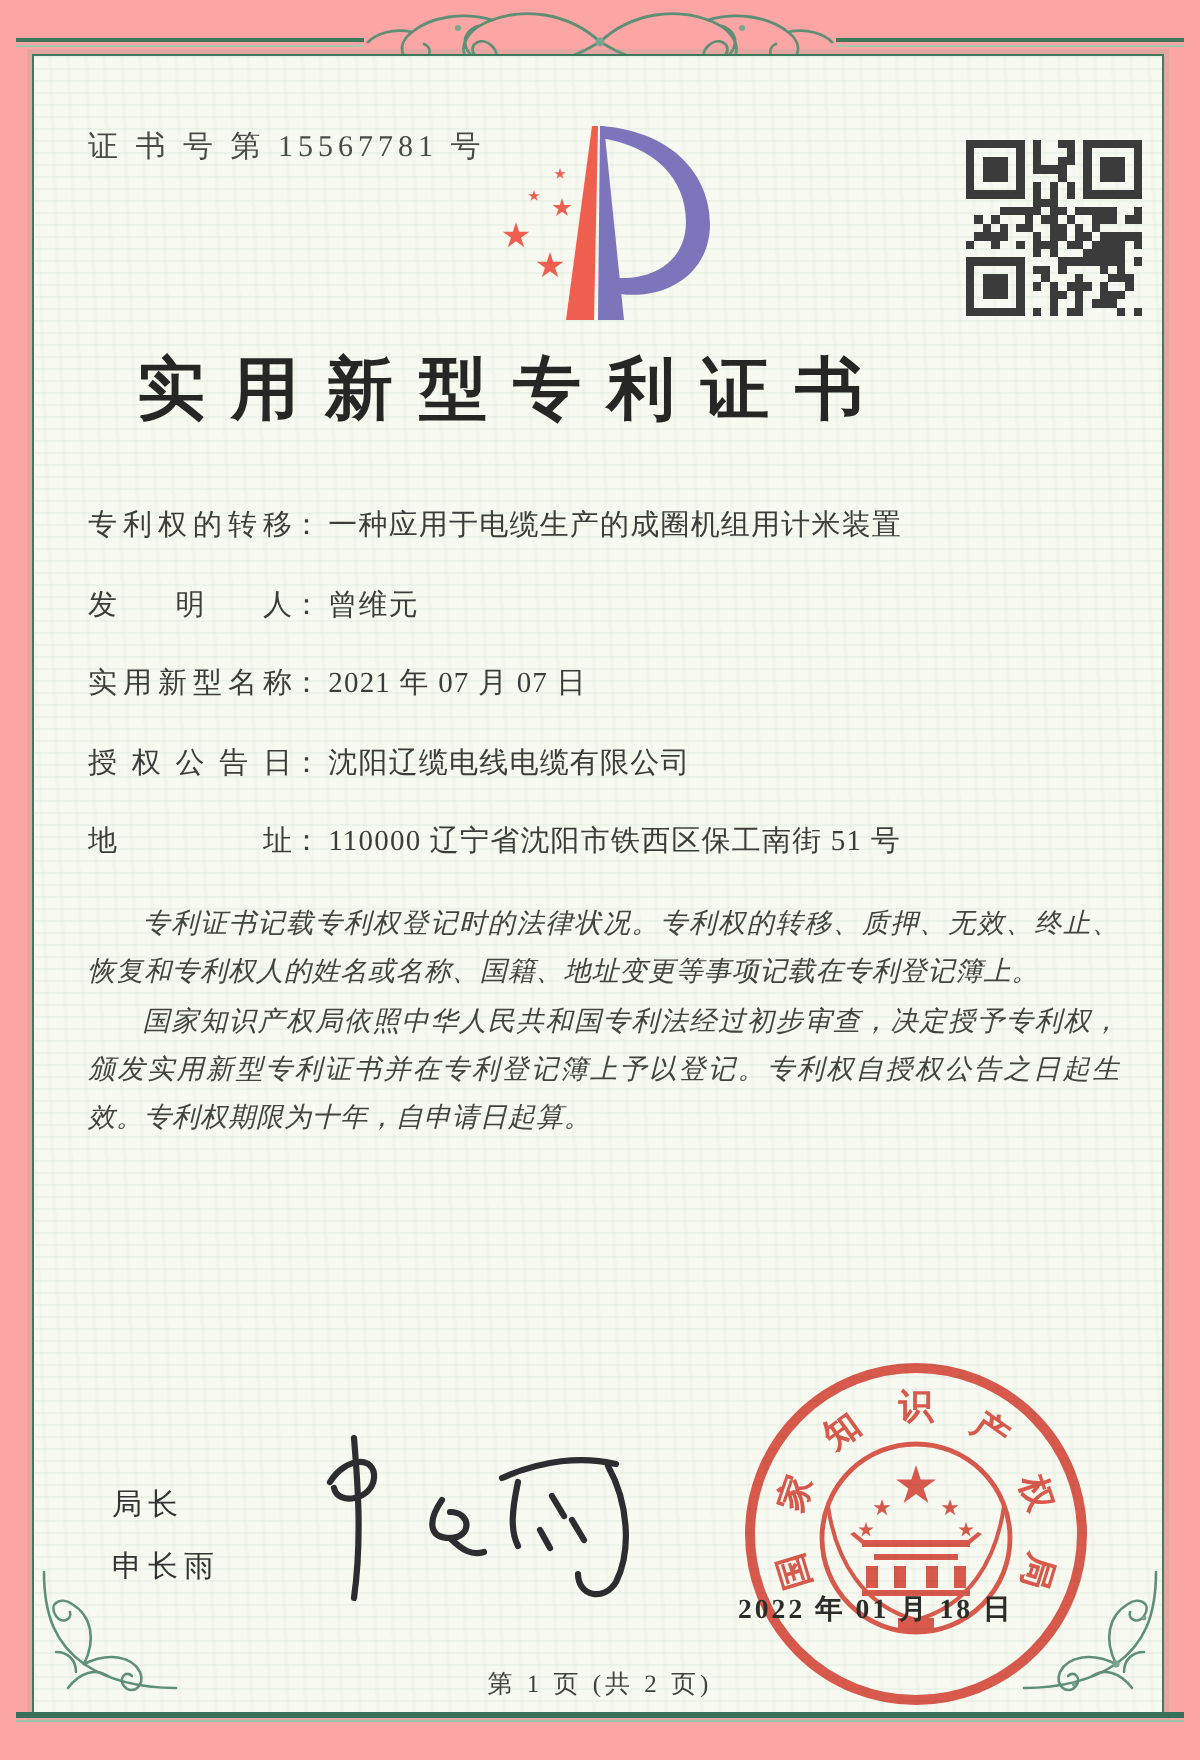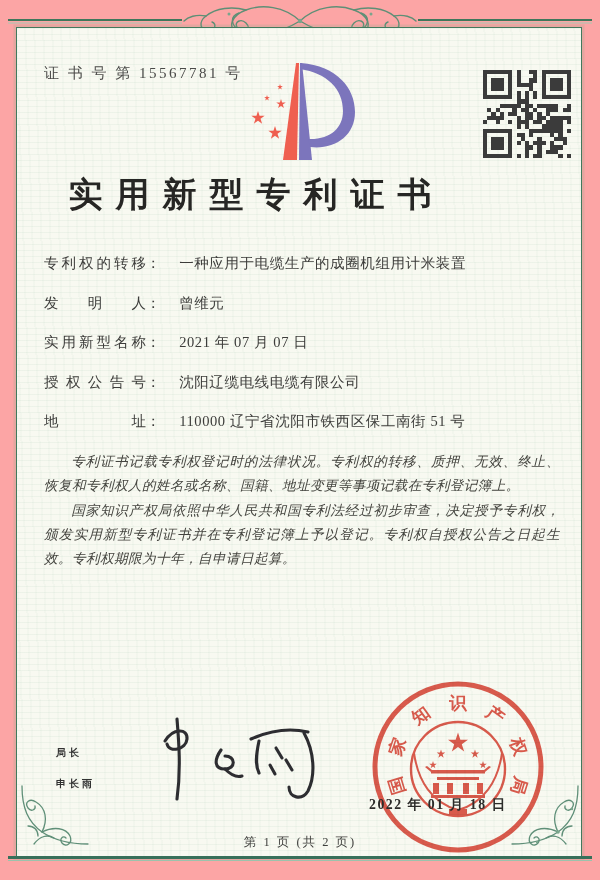--- a/index.html
+++ b/index.html
@@ -26,29 +26,29 @@
   .logo{position:absolute;left:238px;top:56px;width:126px;height:110px;}
   .qr{position:absolute;left:483px;top:70px;width:88px;height:88px;}
 
   .title{position:absolute;left:0;top:172px;width:500px;text-align:center;
     font-size:34px;font-weight:600;letter-spacing:13px;text-indent:13px;color:#262624;}
 
   .content{position:absolute;left:44px;top:252px;width:516px;color:#3c3c3a;}
   .frow{line-height:22px;margin-bottom:17.5px;font-size:14.5px;white-space:nowrap;}
   .flabel{display:inline-block;width:102px;text-align:justify;text-align-last:justify;vertical-align:bottom;}
   .colon{display:inline-block;}
-  .fvalue{letter-spacing:.6px;margin-left:15px;}
+  .fvalue{letter-spacing:.6px;}
   .flabel2{margin-left:34px;}
 
   .paras{margin-top:12px;font-size:13.6px;line-height:1.78;color:#44443f;
     font-style:italic;letter-spacing:.4px;text-align:justify;}
   .paras p{margin:0 0 1px 0;text-indent:2em;}
 
   .officer{position:absolute;left:56px;top:737px;font-family:"Liberation Sans","DejaVu Sans",sans-serif;
-    font-size:10px;font-weight:700;letter-spacing:3px;line-height:31px;color:#323232;}
+    font-size:15px;font-weight:400;letter-spacing:3px;line-height:31px;color:#323232;}
   .signature{position:absolute;left:123px;top:698px;width:198px;height:118px;}
 
   .seal{position:absolute;left:368px;top:677px;width:180px;height:180px;opacity:.93;mix-blend-mode:multiply;}
   .seal-date{position:absolute;left:369px;top:796px;font-size:13.8px;font-weight:700;
     letter-spacing:1.5px;color:#2c2c2a;z-index:5;}
 
   .footer{position:absolute;left:0;top:834px;width:600px;text-align:center;
     font-size:12.5px;letter-spacing:2px;color:#3f3f3d;}
 </style>
 </head>
@@ -285,21 +285,21 @@
     </div>
     <div class="frow">
       <span class="flabel">发明人</span><span class="colon">：</span>
       <span class="fvalue">曾维元</span>
     </div>
     <div class="frow">
       <span class="flabel">实用新型名称</span><span class="colon">：</span>
       <span class="fvalue">2021 年 07 月 07 日</span>
     </div>
     <div class="frow">
-      <span class="flabel">授权公告号</span><span class="colon">：</span>
+      <span class="flabel">授权公告日</span><span class="colon">：</span>
       <span class="fvalue">沈阳辽缆电线电缆有限公司</span>
     </div>
     <div class="frow">
       <span class="flabel">地址</span><span class="colon">：</span>
       <span class="fvalue">110000 辽宁省沈阳市铁西区保工南街 51 号</span>
     </div>
 
     <div class="paras">
       <p>专利证书记载专利权登记时的法律状况。专利权的转移、质押、无效、终止、恢复和专利权人的姓名或名称、国籍、地址变更等事项记载在专利登记簿上。</p>
       <p>国家知识产权局依照中华人民共和国专利法经过初步审查，决定授予专利权，颁发实用新型专利证书并在专利登记簿上予以登记。专利权自授权公告之日起生效。专利权期限为十年，自申请日起算。</p>

